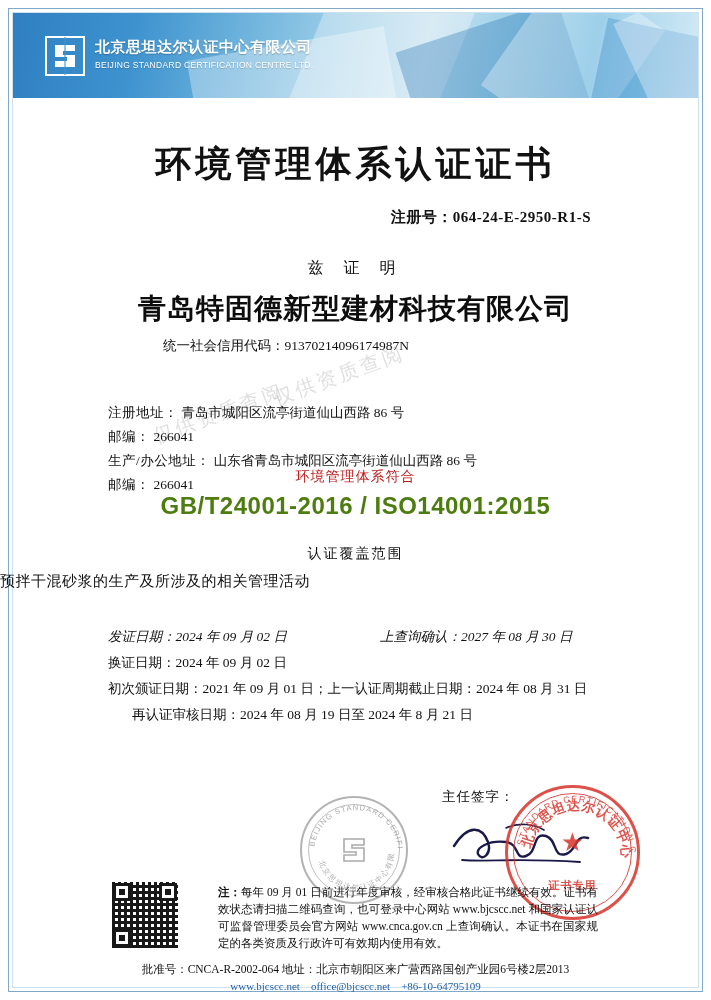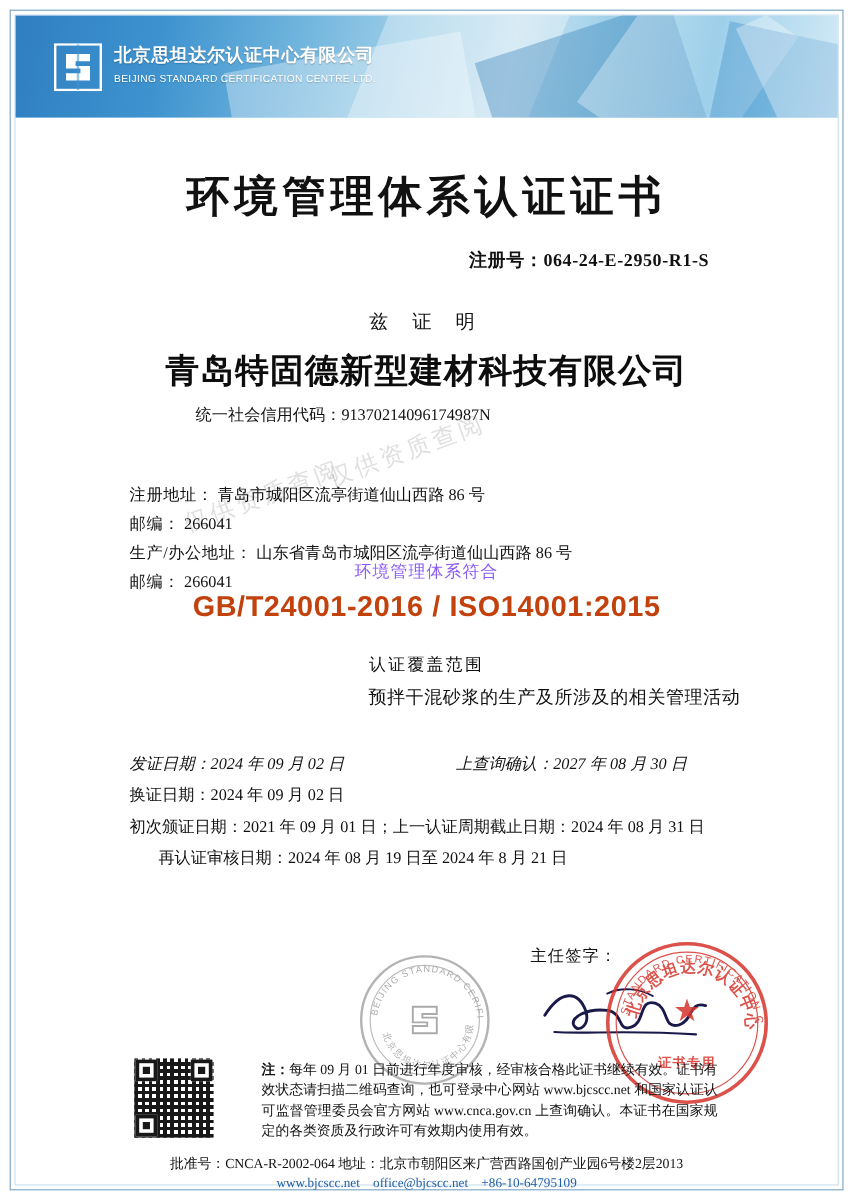--- a/index.html
+++ b/index.html
@@ -131,44 +131,44 @@
   .addr-1 { top: 366px; }
   .addr-2 { top: 390px; }
   .addr-3 { top: 414px; }
   .addr-4 { top: 438px; }
   .std-line {
     position: absolute;
     left: 0; top: 468px; width: 711px;
     text-align: center;
     font-size: 14px;
     letter-spacing: 1px;
-    color: #8b5cf6;
+    color: #b91c1c;
   }
   .standard {
     position: absolute;
     left: 0; top: 492px; width: 711px;
     text-align: center;
     font-family: "Liberation Sans", sans-serif;
     font-weight: bold;
     font-size: 24px;
     letter-spacing: .5px;
-    color: #c2410c;
+    color: #4d7c0f;
   }
   .scope-label {
     position: absolute;
     left: 0; top: 545px; width: 711px;
     text-align: center;
     font-size: 14px;
     letter-spacing: 2px;
     color: #111;
   }
   .scope-text {
     position: absolute;
     left: 0; top: 572px; width: 617px;
-    text-align: right;
+    text-align: left;
     font-size: 15px;
     letter-spacing: .5px;
     color: #111;
   }
   
   .dates {
     position: absolute;
     left: 108px;
     font-size: 13.5px;
     color: #111;

